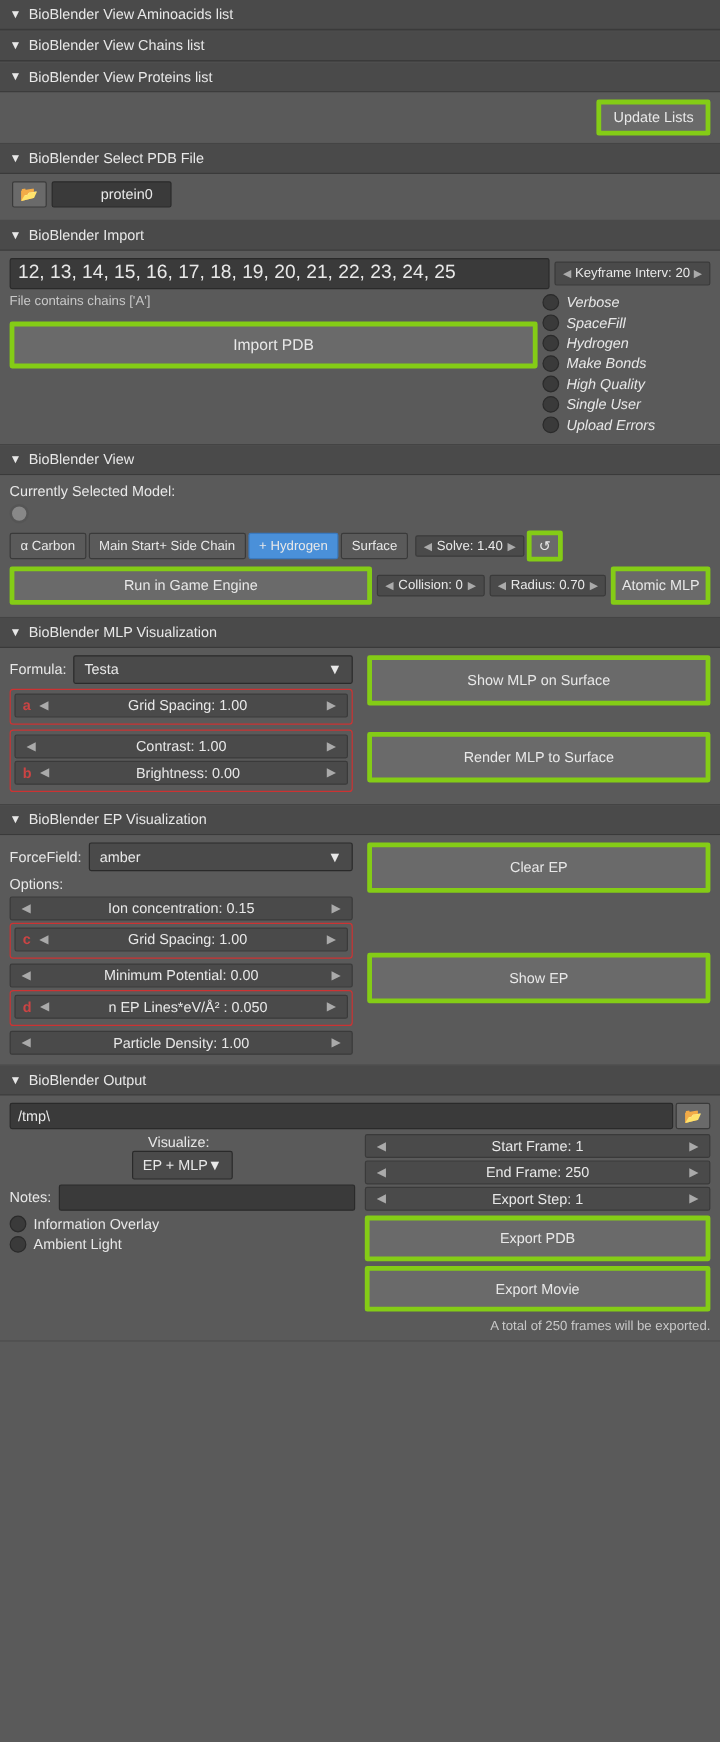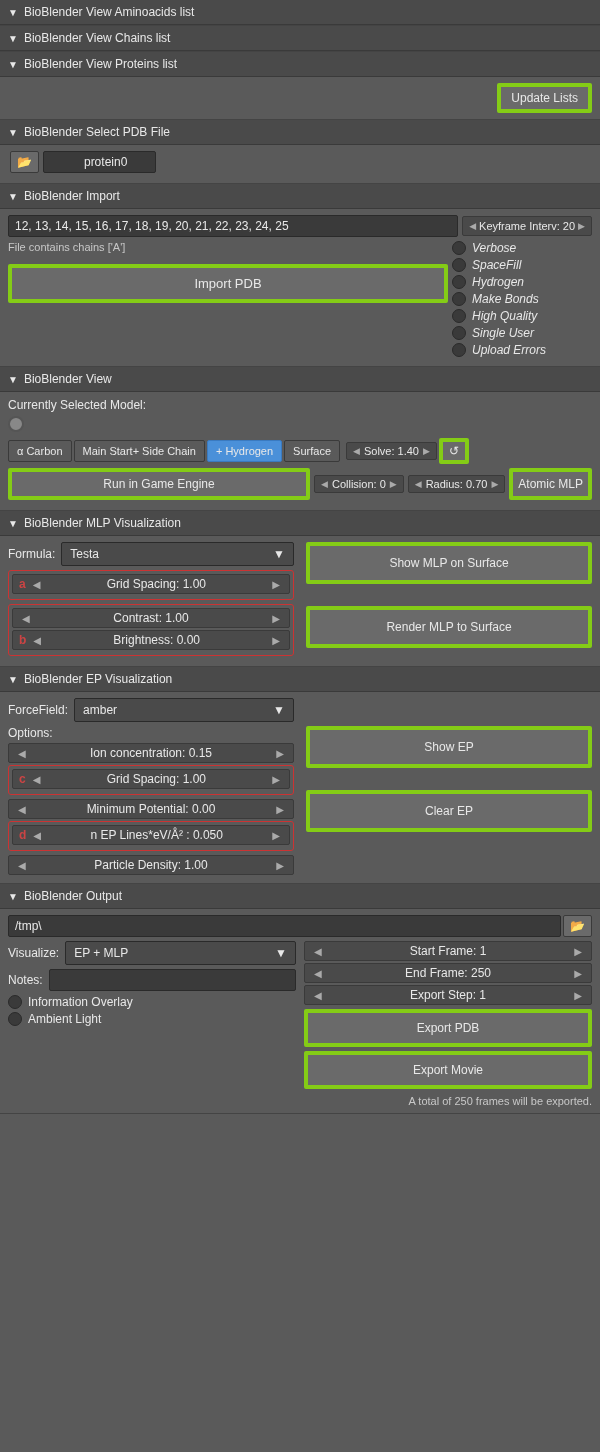--- a/index.html
+++ b/index.html
@@ -279,33 +279,33 @@
 </div>
 
 <div class="panel">
   <div class="panel-header">
     <span class="triangle">▼</span>
     <span>BioBlender Select PDB File</span>
   </div>
   <div class="panel-content">
     <div class="pdb-path-row">
       <button class="folder-btn">📂</button>
-      <input class="input-field" type="text" value="protein0" style="width: 113px; margin-left: 4px; padding-left: 40px;">
+      <input class="input-field" type="text" value="protein0" style="width: 100px; margin-left: 4px; padding-left: 40px;">
     </div>
   </div>
 </div>
 
 <div class="panel">
   <div class="panel-header">
     <span class="triangle">▼</span>
     <span>BioBlender Import</span>
   </div>
   <div class="panel-content">
     <div class="row">
-      <input class="input-field" type="text" style="flex: 1 1 0%; font-size: 12px;" value="12, 13, 14, 15, 16, 17, 18, 19, 20, 21, 22, 23, 24, 25">
+      <input class="input-field" type="text" style="flex: 1 1 0%; font-size: 16px;" value="12, 13, 14, 15, 16, 17, 18, 19, 20, 21, 22, 23, 24, 25">
       <button class="btn keyframe-btn" style="margin-left:4px; font-size:11px;">
         <span class="small-arrow">◀</span>
         <span style="margin:0 3px;">Keyframe Interv: 20</span>
         <span class="small-arrow">▶</span>
       </button>
     </div>
     <div class="two-sides" style="margin-top:4px;">
       <div style="flex:1;">
         <div class="info-text">File contains chains ['A']</div>
         <div class="separator"></div>
@@ -475,40 +475,40 @@
             <span class="arrow-right">▶</span>
           </div>
         </div>
         <div class="slider-row">
           <span class="arrow-left">◀</span>
           <span class="label">Particle Density: 1.00</span>
           <span class="arrow-right">▶</span>
         </div>
       </div>
       <div class="ep-right">
+        <button class="btn btn-wide" style="padding:10px 6px;">Clear EP</button>
         <button class="btn btn-wide" style="padding:10px 6px; margin-top:28px;">Show EP</button>
-        <button class="btn btn-wide" style="padding:10px 6px;">Clear EP</button>
       </div>
     </div>
   </div>
 </div>
 
 <div class="panel">
   <div class="panel-header">
     <span class="triangle">▼</span>
     <span>BioBlender Output</span>
   </div>
   <div class="panel-content">
     <div class="path-row">
       <input class="path-input" type="text" value="/tmp\" style="">
       <button class="folder-btn">📂</button>
     </div>
     <div class="two-sides" style="gap:8px;">
       <div style="flex:1;">
-        <div class="row" style="margin-bottom:4px;">
+        <div class="row" style="margin-bottom:4px;flex-direction:column;">
           <span style="margin-right:6px; white-space:nowrap;">Visualize:</span>
           <div class="formula-select" style="flex:1;">
             <span>EP + MLP</span>
             <span>▼</span>
           </div>
         </div>
         <div class="row" style="margin-bottom:4px;">
           <span style="margin-right:6px;">Notes:</span>
           <input class="input-field" type="text" style="flex: 1 1 0%;">
         </div>

